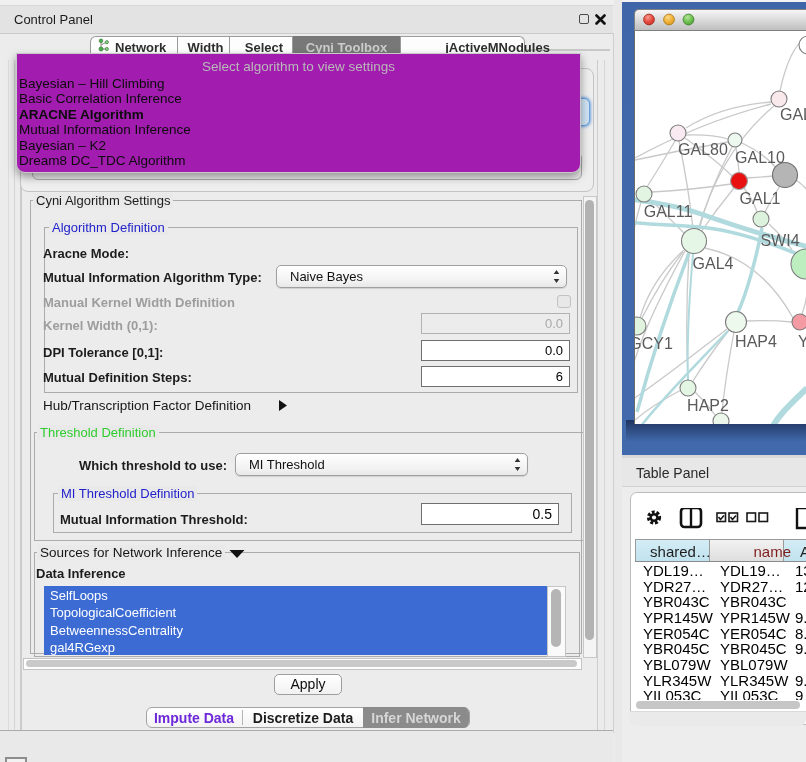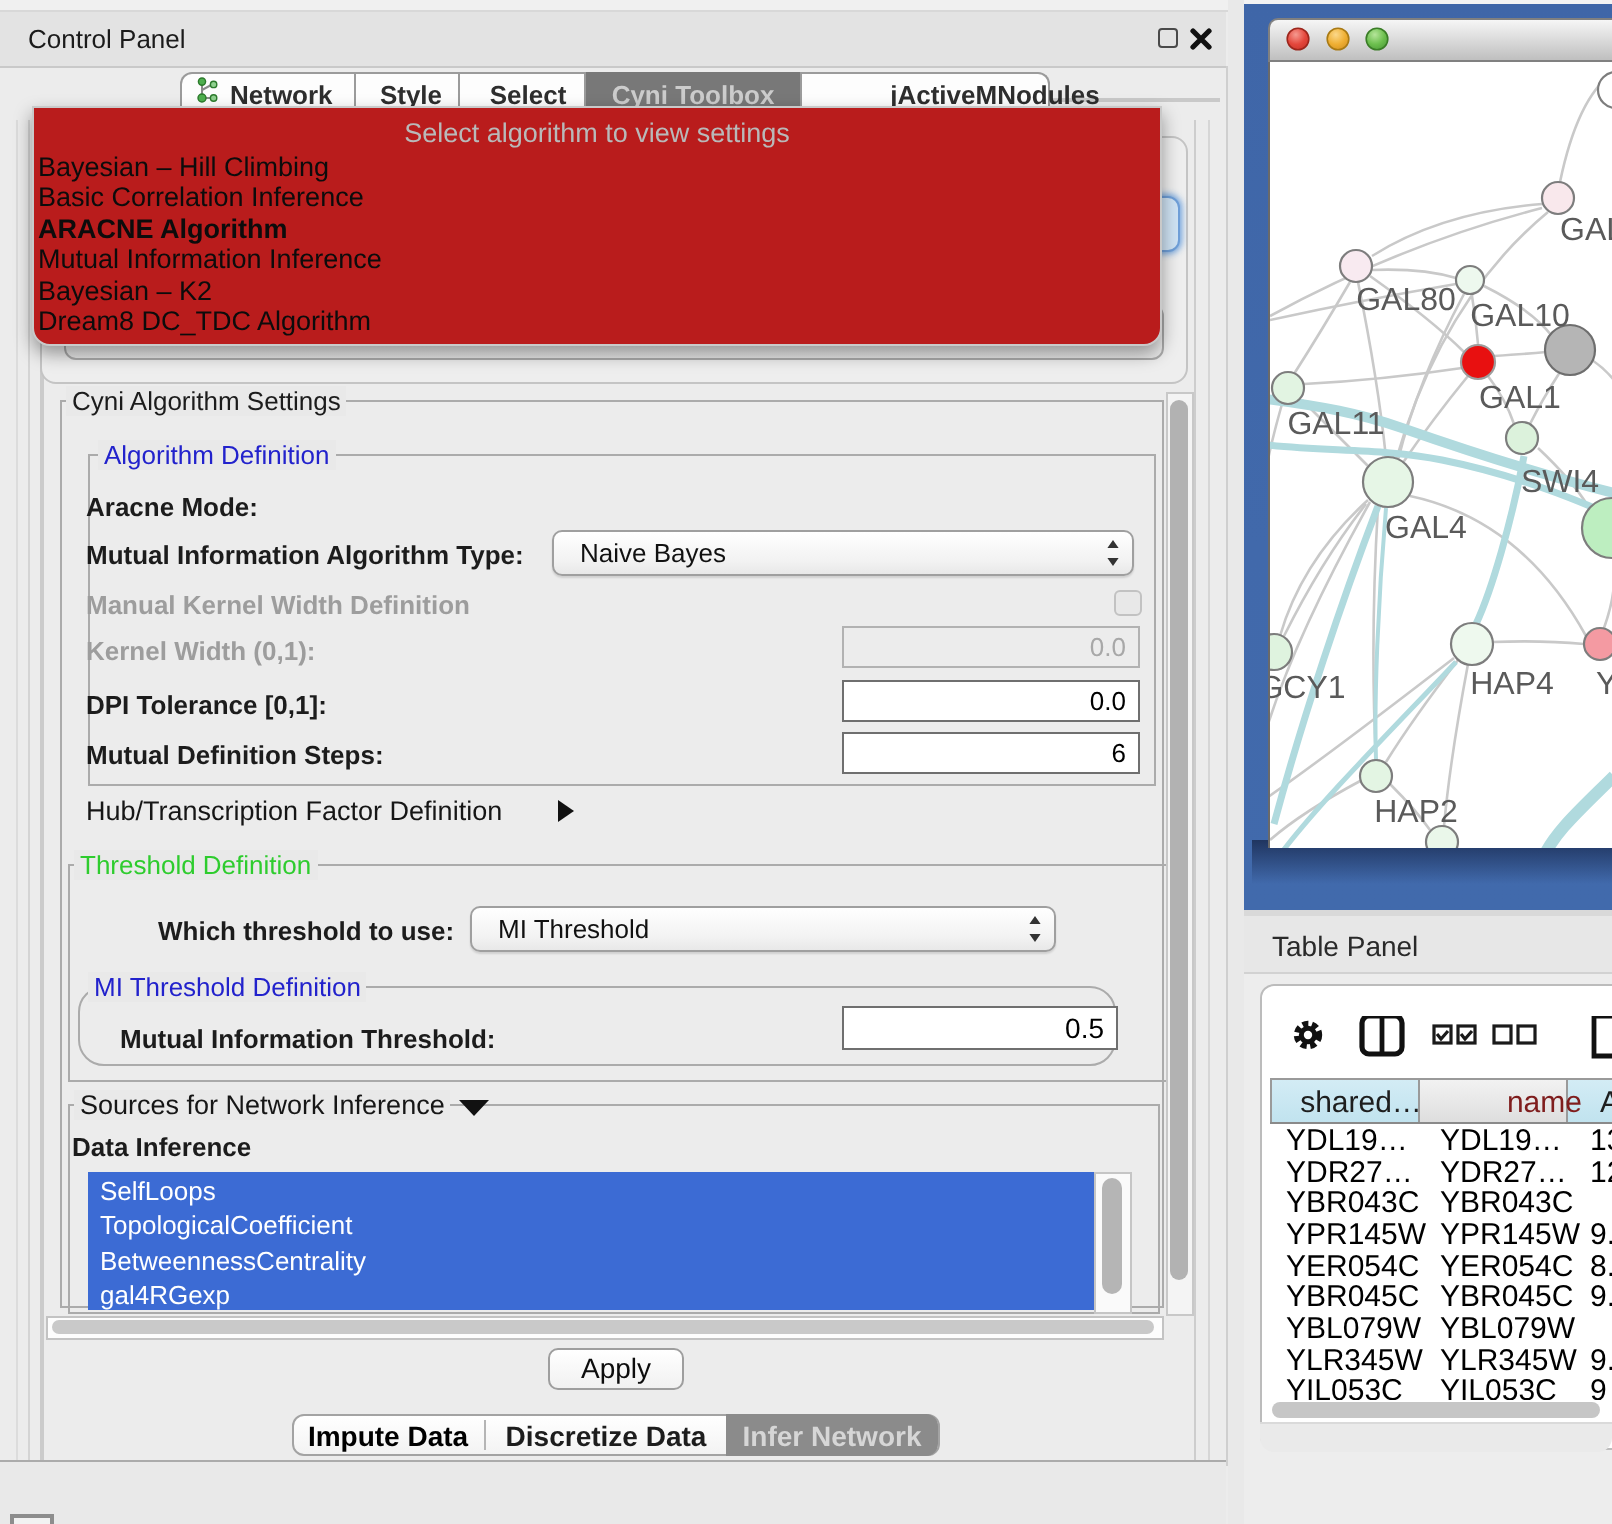--- a/index.html
+++ b/index.html
@@ -46,21 +46,21 @@
   <div class="abs" style="left:293px;top:36px;width:107px;height:23px;background:#787878;"></div>
   <div class="abs" style="left:400px;top:36px;width:123px;height:22px;background:#fdfdfd;border:1px solid #9b9b9b;border-bottom:none;border-radius:0 6px 0 0;"></div>
   <svg class="abs" style="left:98px;top:38px;" width="11" height="14" viewBox="0 0 11 14">
     <path d="M3 3 L3 11 M3 7 L8.5 4 M3 11 L8.5 11" stroke="#8a8a8a" stroke-width="1" fill="none"></path>
     <circle cx="3" cy="2.8" r="1.8" fill="#4faf4f" stroke="#2c7a2c" stroke-width="0.7"></circle>
     <circle cx="3" cy="11" r="2" fill="#4faf4f" stroke="#2c7a2c" stroke-width="0.7"></circle>
     <circle cx="8.8" cy="4.2" r="1.6" fill="#8fd08f" stroke="#2c7a2c" stroke-width="0.7"></circle>
     <circle cx="8.8" cy="11" r="1.6" fill="#8fd08f" stroke="#2c7a2c" stroke-width="0.7"></circle>
   </svg>
   <div class="abs" style="left:115px;top:40px;font-size:13px;font-weight:bold;color:#2e2e2e;">Network</div>
-  <div class="abs" style="left:180px;top:40px;width:51px;text-align:center;font-size:13px;font-weight:bold;color:#2e2e2e;">Style</div>
+  <div class="abs" style="left:180px;top:40px;width:51px;text-align:center;font-size:13px;font-weight:bold;color:#2e2e2e;">Width</div>
   <div class="abs" style="left:233px;top:40px;width:62px;text-align:center;font-size:13px;font-weight:bold;color:#2e2e2e;">Select</div>
   <div class="abs" style="left:293px;top:40px;width:107px;text-align:center;font-size:13px;font-weight:bold;color:#cccccc;">Cyni Toolbox</div>
   <div class="abs" style="left:400px;top:40px;width:123px;text-align:center;font-size:13px;font-weight:bold;color:#2e2e2e;padding-left:36px;">jActiveMNodules</div>
 
   <div class="abs" style="left:20px;top:68px;width:572px;height:122px;border:1px solid #c4c4c4;border-radius:8px;background:#eeeeee;"></div>
   <div class="abs" style="left:568px;top:98px;width:20px;height:26px;border-radius:6px;background:#cfe3f4;box-shadow:0 0 3px 1px rgba(90,150,220,0.85);border:1px solid #6f9fd8;"></div>
   <div class="abs" style="left:32px;top:152px;width:548px;height:26px;border:1px solid #ababab;border-radius:6px;background:linear-gradient(#ffffff,#e9e9e9);"></div>
 
   <div class="grp" style="left:30px;top:200px;width:550px;height:452px;">
     <div class="gtitle" style="left:2px;color:#1c1c1c;">Cyni Algorithm Settings</div>
@@ -95,21 +95,21 @@
     <div class="gtitle" style="left:2px;color:#2ecc2e;">Threshold Definition</div>
   </div>
   <div class="lbl" style="position:absolute;left:79px;top:458px;">Which threshold to use:</div>
   <div class="combo" style="left:235px;top:453px;width:291px;">
     <span class="ct">MI Threshold</span>
     <svg class="ar" viewBox="0 0 7 15">
         <path d="M3.5 1 L6.3 5 H0.7 Z M3.5 14 L0.7 10 H6.3 Z" fill="#333"></path>
       </svg>
   </div>
 
-  <div class="grp" style="left:39px;top:493px;width:517px;height:38px;border-radius:13px;">
+  <div class="grp" style="left:53px;top:493px;width:517px;height:38px;">
     <div class="gtitle" style="left:4px;color:#2222cc;">MI Threshold Definition</div>
   </div>
   <div class="lbl" style="position:absolute;left:60px;top:512px;">Mutual Information Threshold:</div>
   <div class="fld" style="left:421px;top:503px;width:130px;height:20px;line-height:20px;font-size:14px;">0.5</div>
 
   <div class="grp" style="left:34px;top:552px;width:544px;height:103px;">
     <div class="gtitle" style="left:2px;color:#161616;font-size:13.5px;font-weight:normal;">Sources for Network Inference</div>
   </div>
   <svg class="abs" style="left:229px;top:549px;" width="16" height="10" viewBox="0 0 16 10">
       <path d="M0.5 1 L15.5 1 L8 9 Z" fill="#111"></path>
@@ -119,38 +119,38 @@
     <div style="font-size:13px;color:#fff;line-height:17.4px;padding:1px 0 0 6px;">SelfLoops<br>TopologicalCoefficient<br>BetweennessCentrality<br>gal4RGexp</div>
   </div>
   <div class="abs" style="left:547px;top:586px;width:17px;height:69px;background:#fafafa;border:1px solid #c5c5c5;"></div>
   <div class="abs" style="left:551px;top:589px;width:10px;height:58px;background:#b5b5b5;border-radius:5px;"></div>
 
   <div class="abs" style="left:583px;top:196px;width:12px;height:460px;background:#f4f4f4;border:1px solid #c8c8c8;"></div>
   <div class="abs" style="left:585px;top:200px;width:9px;height:440px;background:#b2b2b2;border-radius:5px;"></div>
   <div class="abs" style="left:23px;top:658px;width:557px;height:10px;background:#fdfdfd;border:1px solid #c3c3c3;"></div>
   <div class="abs" style="left:26px;top:660px;width:551px;height:7px;background:#c9c9c9;border-radius:4px;"></div>
 
-  <div class="abs" style="left:16px;top:53px;width:563px;height:118px;background:#b91c1c;border:1px solid #c9c9c9;border-radius:0 0 9px 9px;box-shadow:0 4px 9px rgba(0,0,0,0.38);">
+  <div class="abs" style="left:16px;top:53px;width:563px;height:118px;background:#a21caf;border:1px solid #c9c9c9;border-radius:0 0 9px 9px;box-shadow:0 4px 9px rgba(0,0,0,0.38);">
     <div style="position:absolute;left:0;top:5px;width:100%;text-align:center;font-size:13.5px;color:#b9b9b9;">Select algorithm to view settings</div>
     <div style="position:absolute;left:2px;top:22px;font-size:13.5px;color:#0c0c0c;line-height:15.4px;">
       Bayesian – Hill Climbing<br>
       Basic Correlation Inference<br>
       <b>ARACNE Algorithm</b><br>
       Mutual Information Inference<br>
       Bayesian – K2<br>
       Dream8 DC_TDC Algorithm
     </div>
   </div>
 
   <div class="abs" style="left:274px;top:674px;width:66px;height:19px;border:1px solid #9e9e9e;border-radius:5px;background:linear-gradient(#ffffff,#f1f1f1);text-align:center;font-size:14px;color:#0d0d0d;line-height:19px;">Apply</div>
 
   <div class="abs" style="left:146px;top:707px;width:322px;height:19px;border:1px solid #a3a3a3;border-radius:6px;background:linear-gradient(#ffffff,#f3f3f3);"></div>
   <div class="abs" style="left:363px;top:707px;width:106px;height:21px;background:#8b8b8b;border-radius:0 6px 6px 0;"></div>
   <div class="abs" style="left:242px;top:710px;width:1px;height:15px;background:#b5b5b5;"></div>
-  <div class="abs" style="left:146px;top:710px;width:96px;text-align:center;font-size:14px;font-weight:bold;color:#000000;">Impute Data</div>
+  <div class="abs" style="left:146px;top:710px;width:96px;text-align:center;font-size:14px;font-weight:bold;color:#6d28d9;">Impute Data</div>
   <div class="abs" style="left:243px;top:710px;width:120px;text-align:center;font-size:14px;font-weight:bold;color:#1d1d1d;">Discretize Data</div>
   <div class="abs" style="left:363px;top:710px;width:106px;text-align:center;font-size:14px;font-weight:bold;color:#d6d6d6;">Infer Network</div>
 
   <div class="abs" style="left:0;top:730px;width:613px;height:1px;background:#ababab;"></div>
   <div class="abs" style="left:0;top:731px;width:613px;height:31px;background:#e9e9e9;"></div>
   <div class="abs" style="left:5px;top:757px;width:18px;height:10px;border:2px solid #8d8d8d;background:#f2f2f2;"></div>
   <div class="abs" style="left:616px;top:363px;width:5px;height:9px;background:#9eb0cc;border-radius:2px;"></div>
 
   <div class="abs" style="left:614px;top:0;width:8px;height:762px;background:#e9e9e9;"></div>
   <div class="abs" style="left:622px;top:0;width:184px;height:2px;background:#f3f3f3;"></div>

